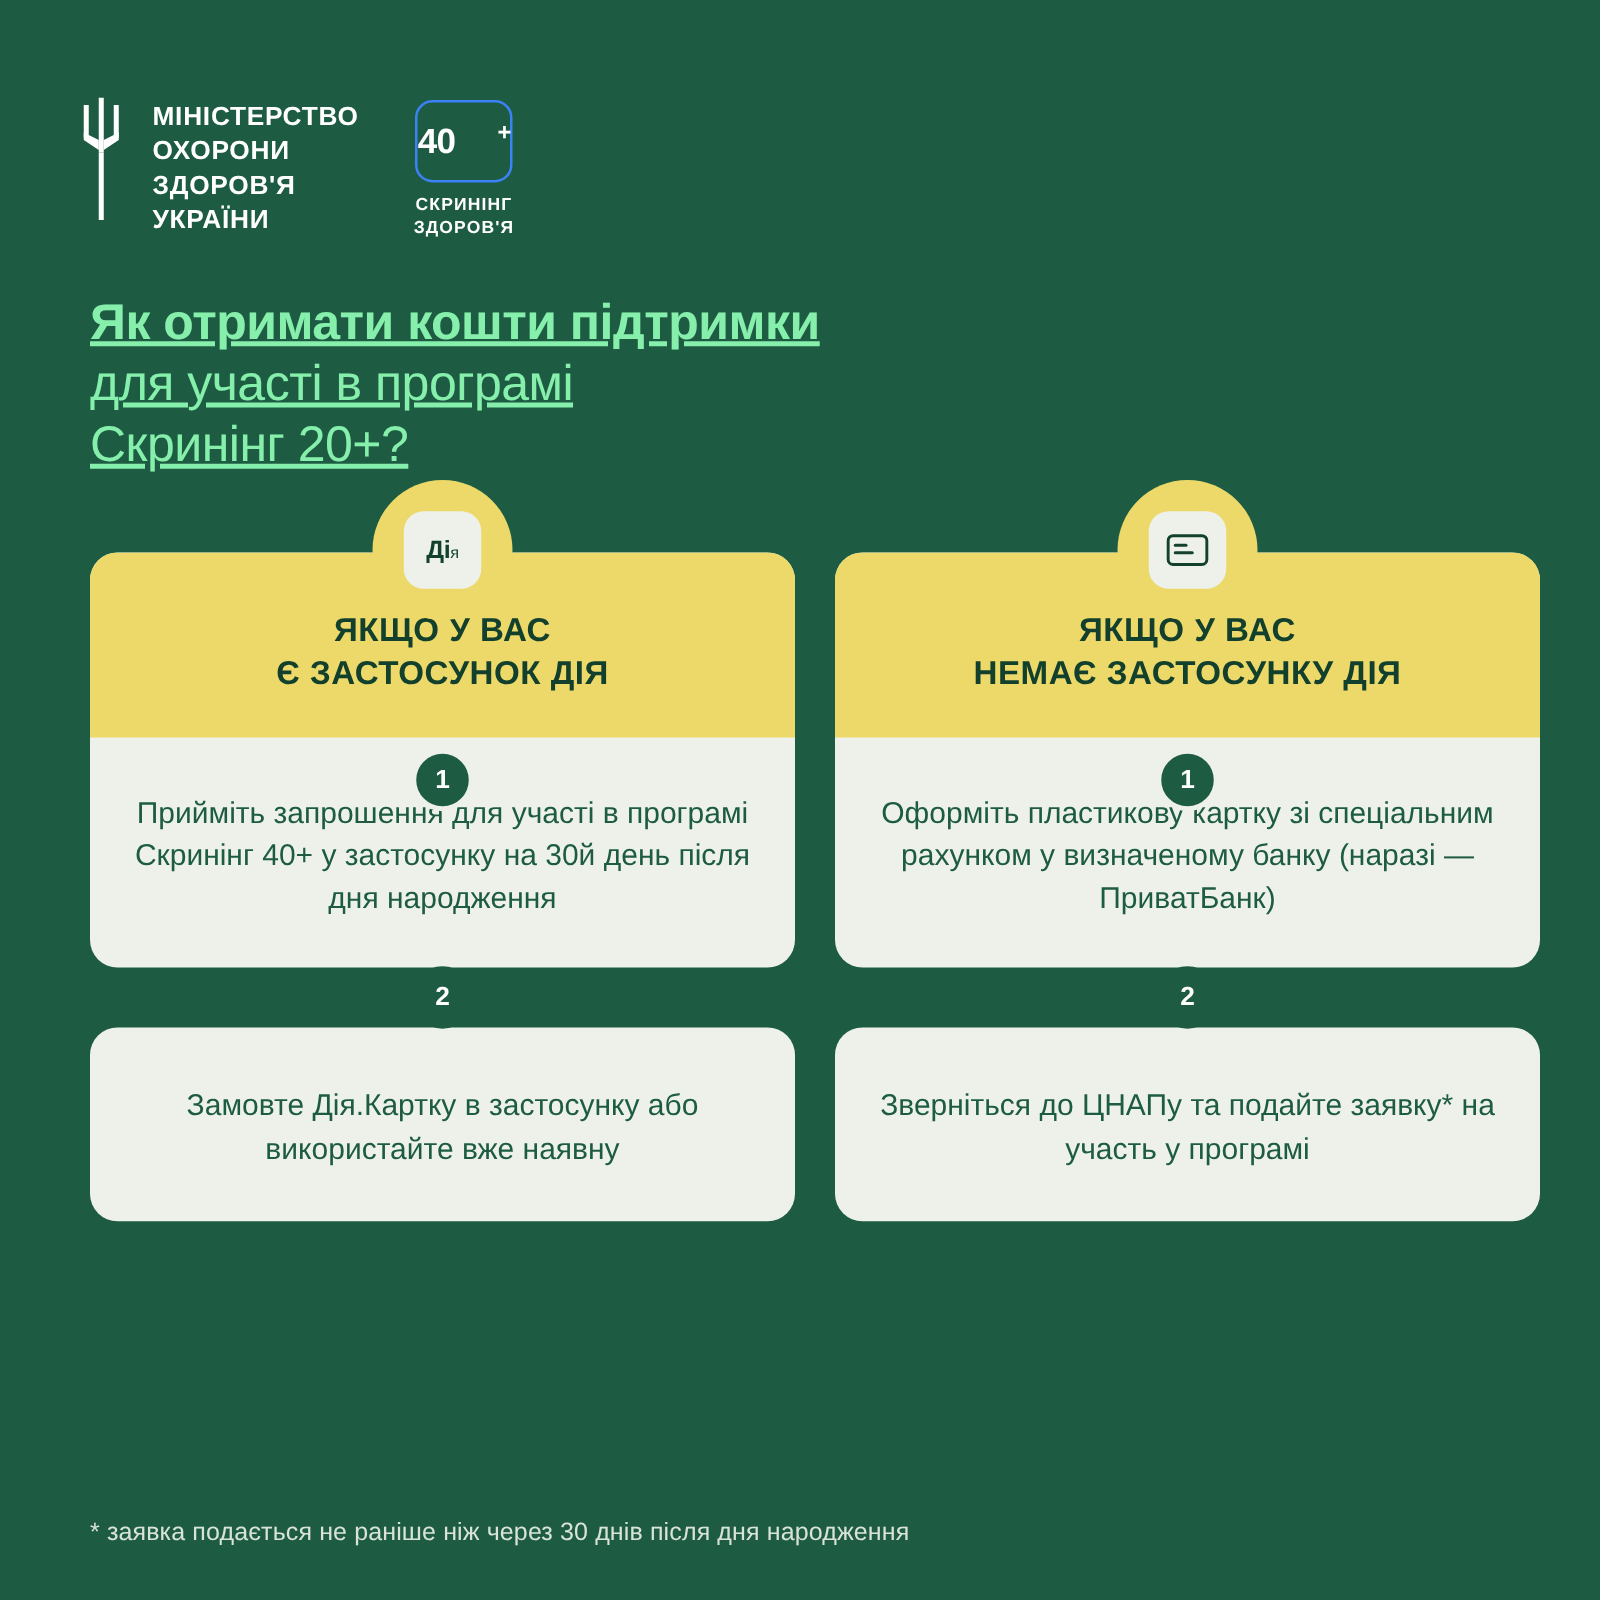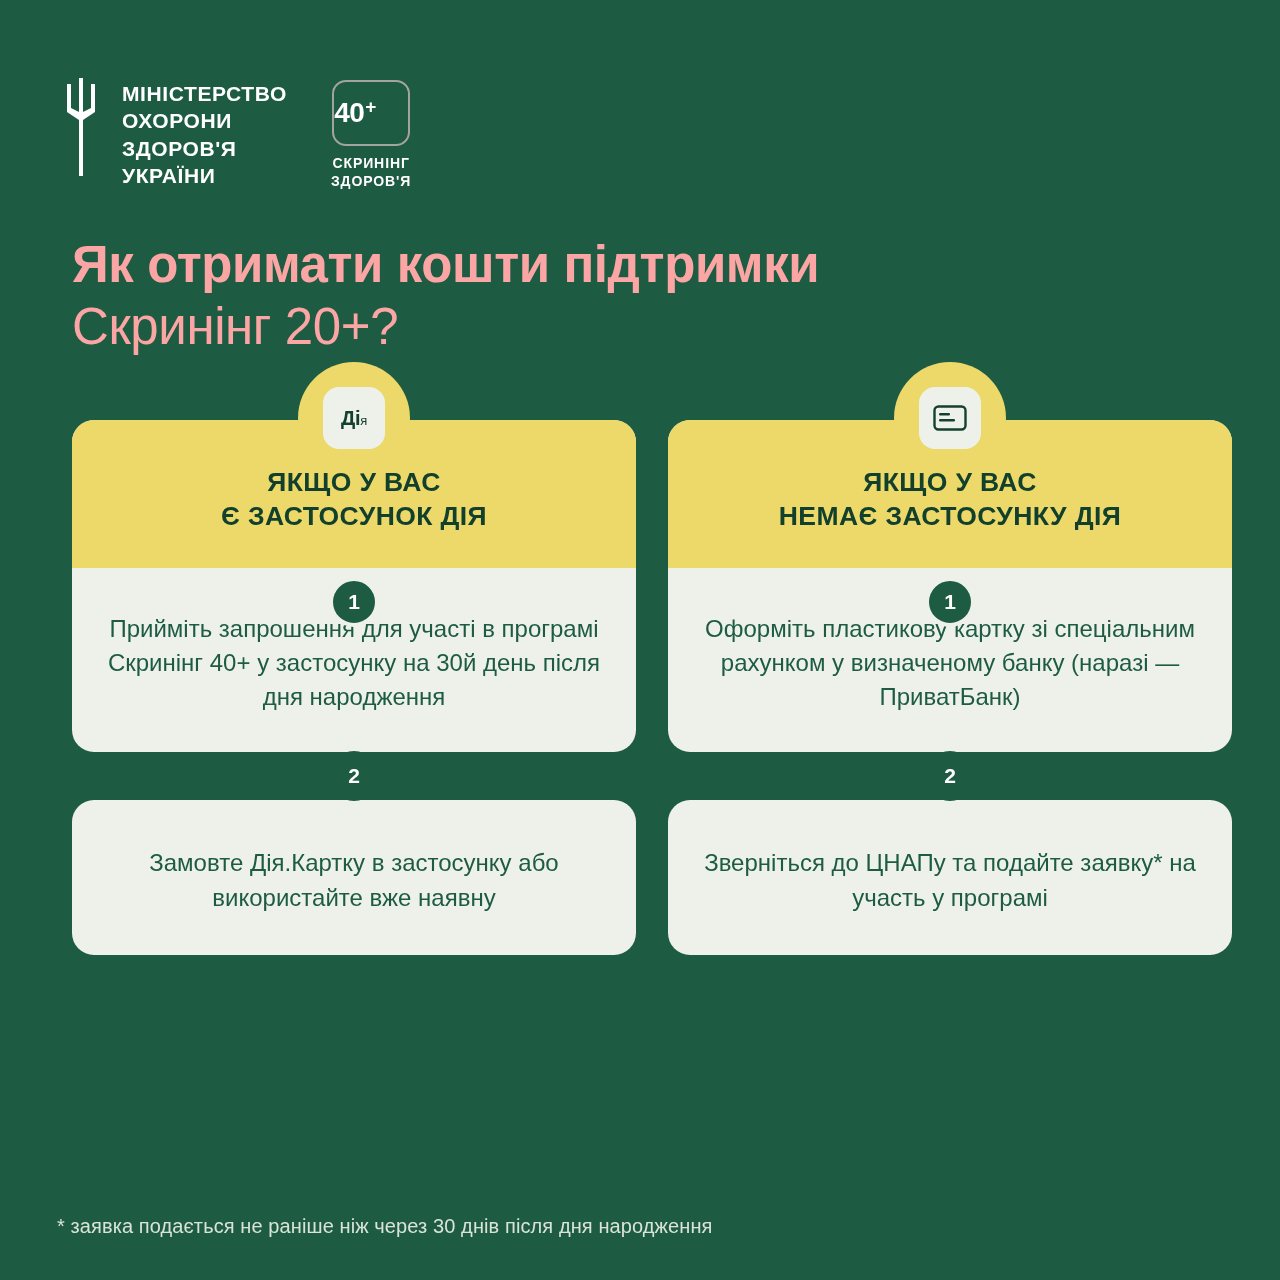--- a/index.html
+++ b/index.html
@@ -47,25 +47,25 @@
   .screening-logo {
     display: flex;
     flex-direction: column;
     align-items: center;
     gap: 9px;
     padding-top: 2px;
   }
   .screening-box {
     width: 74px;
     height: 62px;
-    border: 2px solid #a3a3a3;
+    border: 2px solid #3b82f6;
     border-radius: 14px;
     display: flex;
     align-items: center;
-    justify-content: flex-start;
+    justify-content: space-between;
   }
   .screening-box .num {
     font-size: 28px;
     font-weight: 700;
     letter-spacing: -0.5px;
   }
   .screening-box .plus {
     font-size: 19px;
     font-weight: 700;
     vertical-align: top;
@@ -80,25 +80,26 @@
     letter-spacing: 0.9px;
     text-align: center;
     text-transform: uppercase;
   }
 
   
   .title-block {
     padding: 44px 0 0 72px;
   }
   .title-line {
-    font-size: 51px;
+    font-size: 40px;
     line-height: 1.22;
     letter-spacing: -0.4px;
-    color: #fca5a5;
+    color: #86efac;
     font-weight: 400;
+    text-decoration: underline;
   }
   .title-line.strong {
     font-weight: 700;
   }
 
   
   .columns {
     display: flex;
     gap: 32px;
     padding: 62px 48px 0 72px;
@@ -221,21 +222,21 @@
     display: flex;
     align-items: center;
     justify-content: center;
     font-size: 21px;
     font-weight: 700;
     z-index: 4;
   }
 
   .footnote {
     position: absolute;
-    left: 57px;
+    left: 72px;
     bottom: 42px;
     font-size: 20px;
     color: #d9e3d8;
     letter-spacing: 0.1px;
   }
 </style>
 </head>
 <body>
 
 <div class="header">
@@ -268,20 +269,21 @@
     </div>
     <div class="screening-caption">
       <div>СКРИНІНГ</div>
       <div>ЗДОРОВ'Я</div>
     </div>
   </div>
 </div>
 
 <div class="title-block">
   <div class="title-line strong">Як отримати кошти підтримки</div>
+  <div class="title-line">для участі в програмі</div>
   <div class="title-line">Скринінг 20+?</div>
 </div>
 
 <div class="columns">
 
   <div class="column">
 
     <div class="icon-badge">
       <div class="icon-inner">
         <span class="diia-word">Ді<span class="small">я</span></span>

